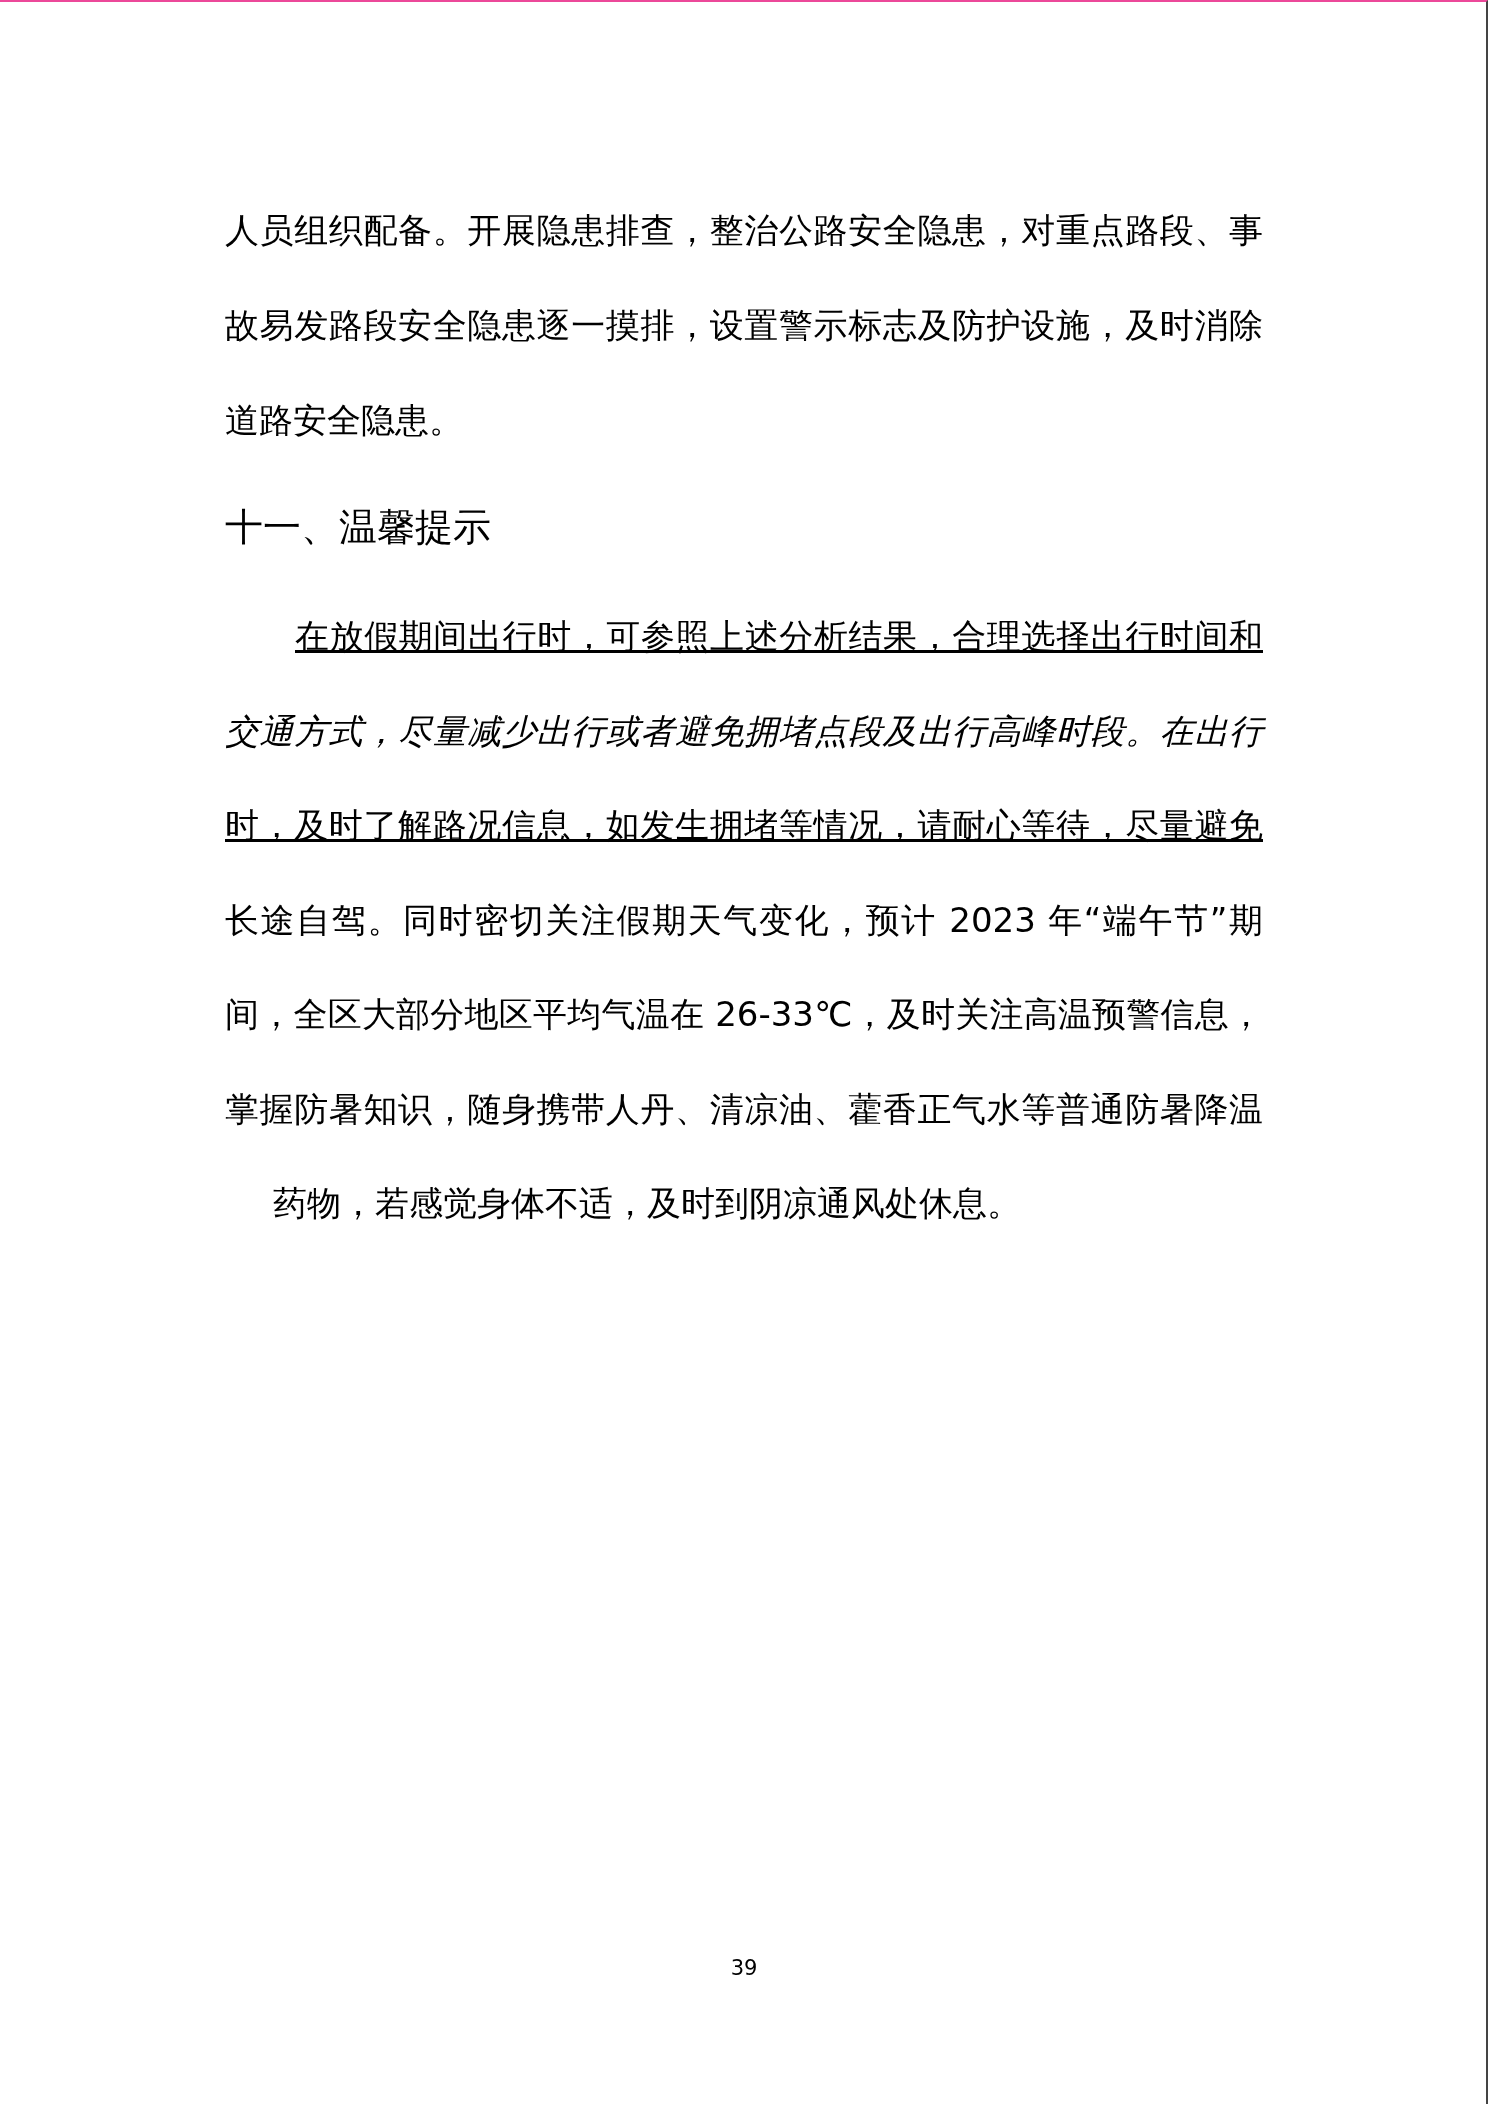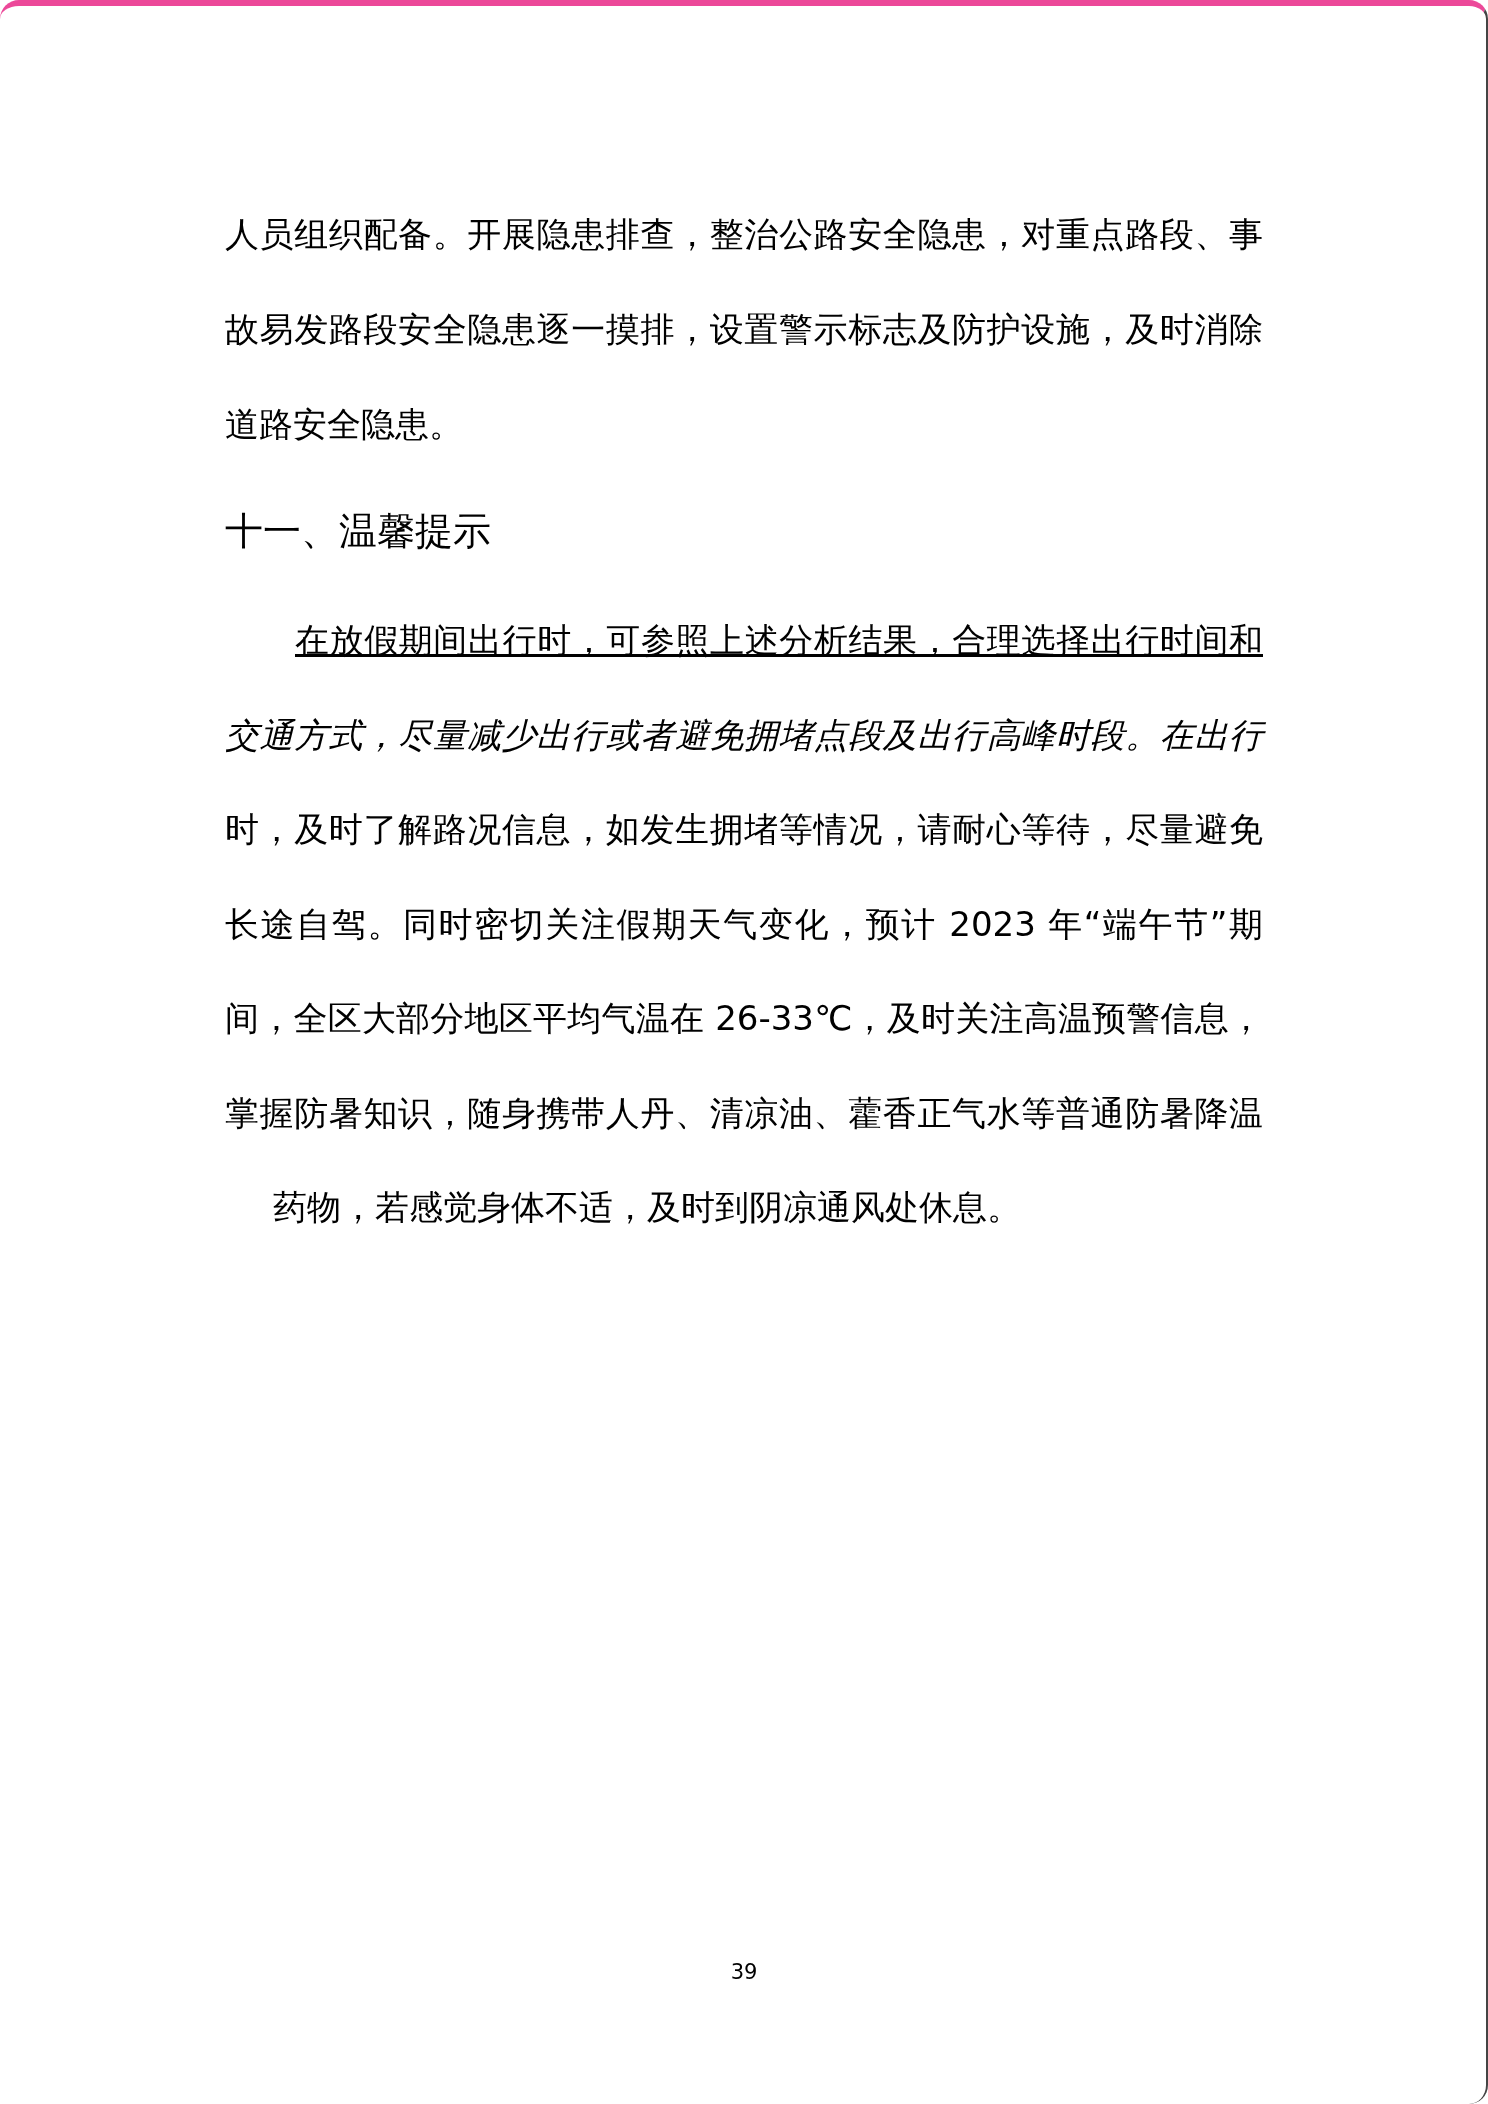--- a/index.html
+++ b/index.html
@@ -13,23 +13,22 @@
       position: relative;
       overflow: hidden;
       font-family: "DejaVu Sans", "Liberation Sans", sans-serif;
       color: #000000;
     }
     .page-frame {
       position: absolute;
       left: 0; top: 0;
       width: 1488px; height: 2104px;
       box-sizing: border-box;
-      border-top: 6px solid #ec4899;
+      border-top: 2px solid #ec4899;
       border-right: 2px solid #444444;
-      border-radius: 19px;
     }
     .content {
       position: absolute;
       left: 225px;
       width: 1038px;
       top: 0;
     }
     .line {
       position: absolute;
       left: 0;
@@ -80,21 +79,21 @@
       <div class="line" style="top:206px;">人员组织配备。开展隐患排查，整治公路安全隐患，对重点路段、事</div>
       <div class="line" style="top:301px;">故易发路段安全隐患逐一摸排，设置警示标志及防护设施，及时消除</div>
       <div class="line last" style="top:396px;">道路安全隐患。</div>
     </div>
 
     <div class="heading" style="top:503px;">十一、温馨提示</div>
 
     <div>
       <div class="line indent" style="top:612px;">在放假期间出行时，可参照上述分析结果，合理选择出行时间和</div>
       <div class="line" style="top:707px;font-style:italic;">交通方式，尽量减少出行或者避免拥堵点段及出行高峰时段。在出行</div>
-      <div class="line" style="top:801px;">时，及时了解路况信息，如发生拥堵等情况，请耐心等待，尽量避免</div>
+      <div class="line" style="top:801px;text-decoration:underline;">时，及时了解路况信息，如发生拥堵等情况，请耐心等待，尽量避免</div>
       <div class="line" style="top:896px;">长途自驾。同时密切关注假期天气变化，预计 2023 年“端午节”期</div>
       <div class="line" style="top:990px;">间，全区大部分地区平均气温在 26-33℃，及时关注高温预警信息，</div>
       <div class="line" style="top:1085px;">掌握防暑知识，随身携带人丹、清凉油、藿香正气水等普通防暑降温</div>
       <div class="line last" style="top:1179px;margin-left:48px;">药物，若感觉身体不适，及时到阴凉通风处休息。</div>
     </div>
 
   </div>
 
   <div class="page-number">39</div>
 </div>

